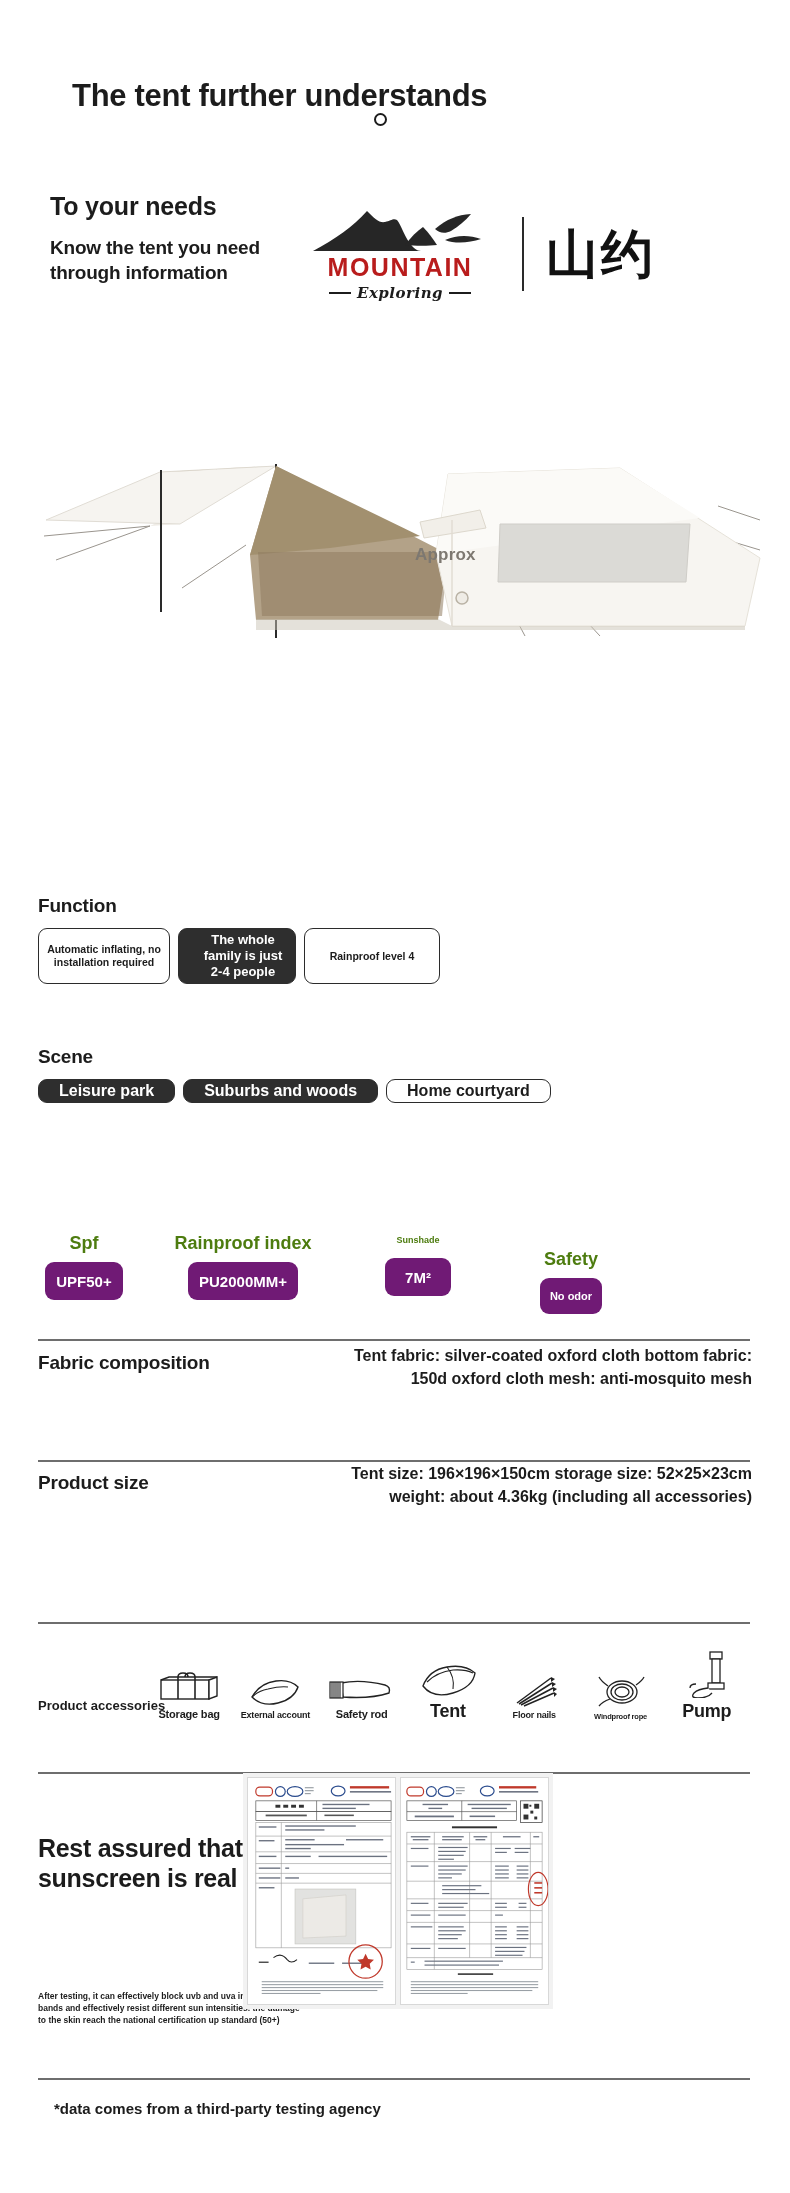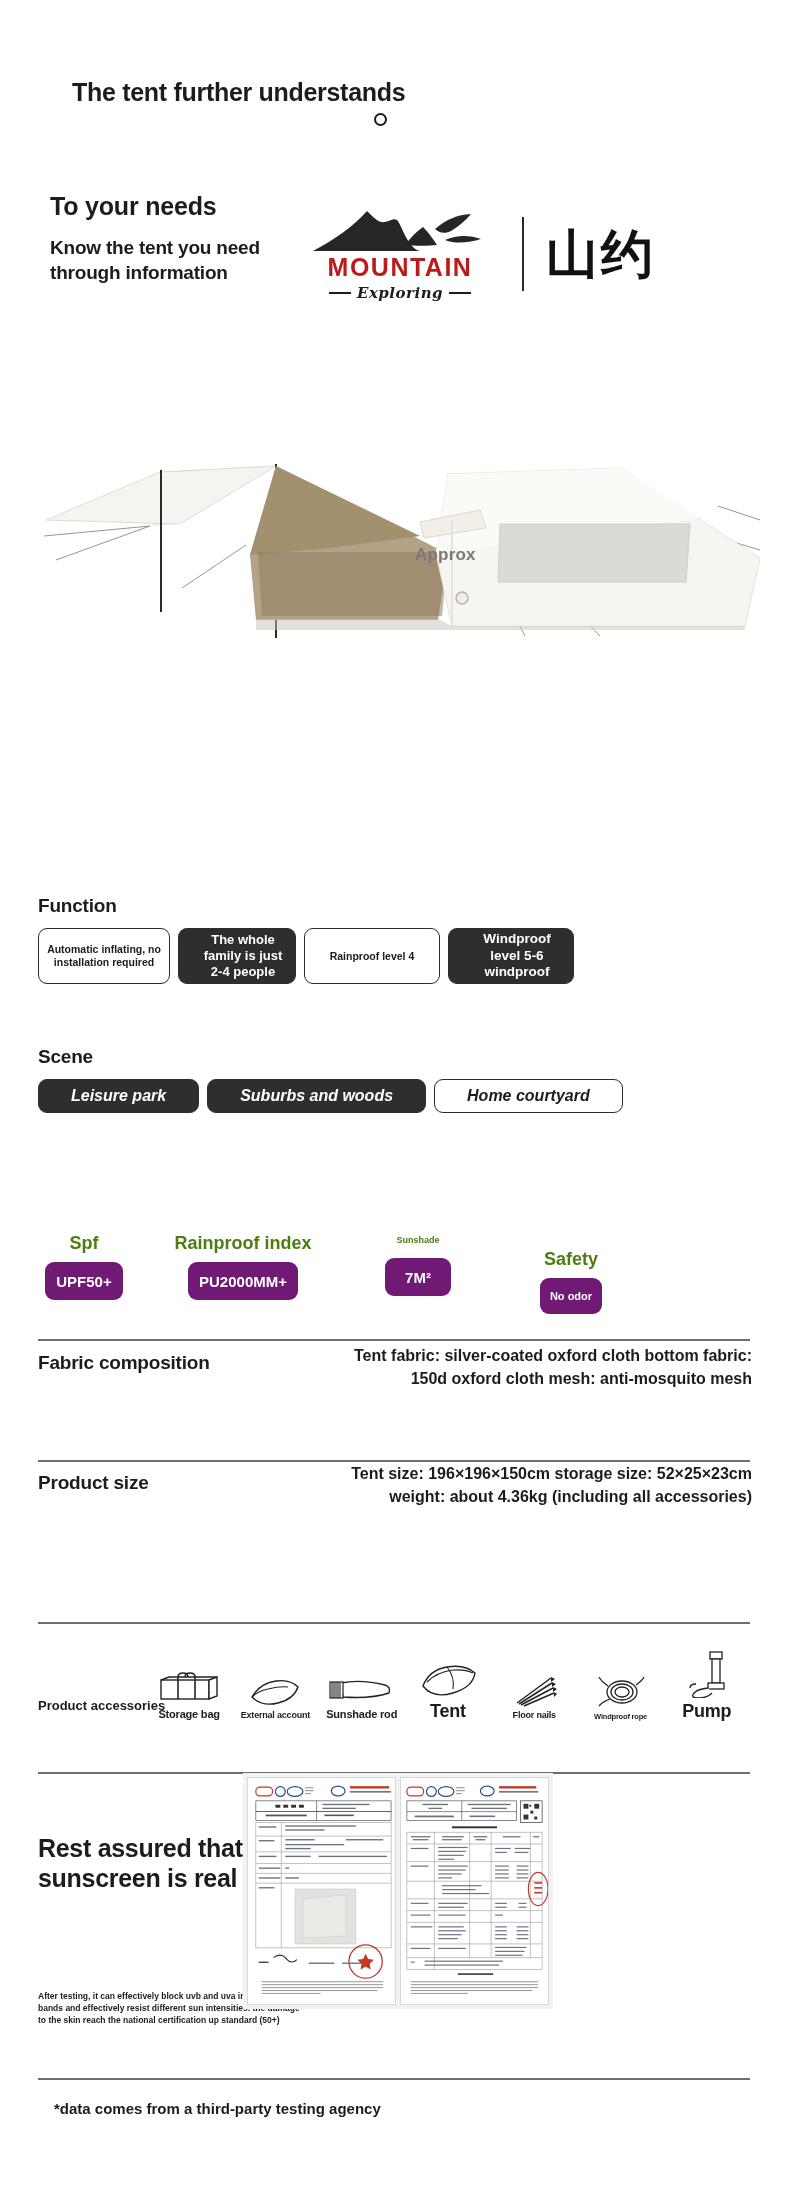--- a/index.html
+++ b/index.html
@@ -8,21 +8,21 @@
     background: #ffffff;
     font-family: "Liberation Sans", sans-serif;
     color: #1f1f1f;
   }
   body { position: relative; width: 790px; height: 2193px; overflow: hidden; }
 
   
   .hero-title {
     position: absolute;
     left: 72px; top: 78px;
-    font-size: 25px;
+    font-size: 31px;
     font-weight: bold;
     letter-spacing: -0.3px;
     color: #1c1c1c;
     white-space: nowrap;
   }
   .hero-circle {
     position: absolute;
     left: 374px; top: 113px;
     width: 13px; height: 13px;
     border: 2.4px solid #1c1c1c;
@@ -101,21 +101,21 @@
   
   #function-row { left: 38px; top: 928px; gap: 8px; }
   #function-row .pill { height: 56px; }
   .f1 { width: 132px; font-size: 10.5px; }
   .f2 { width: 118px; font-size: 13px; }
   .f3 { width: 136px; font-size: 10.5px; }
   .f4 { width: 126px; font-size: 13.5px; }
 
   
   #scene-row { left: 38px; top: 1079px; gap: 8px; }
-  #scene-row .pill { height: 34px; font-size: 16px; padding: 0 32px; font-style: italic; }
+  #scene-row .pill { height: 24px; font-size: 16px; padding: 0 20px; }
 
   
   .stat-row { position: absolute; left: 38px; top: 1233px; width: 714px; }
   .stat { position: absolute; text-align: center; }
   .stat-cap { font-weight: bold; color: #4d7c0f; margin-bottom: 8px; white-space: nowrap; }
   .stat-chip {
     display: inline-flex; align-items: center; justify-content: center;
     background: #701a75; color: #fff; border-radius: 9px;
     font-weight: bold;
   }
@@ -252,21 +252,20 @@
     <path d="M256 179 L438 179 L452 186 L745 186 L745 190 L256 190 Z" fill="#c9c3b6" opacity="0.5"></path>
   </svg>
   <div class="approx-label">Approx</div>
 </div>
 
 <div class="sec-head" style="left:38px; top:895px;">Function</div>
 <div class="pill-row" id="function-row">
   <div class="pill light f1">Automatic inflating, no installation required</div>
   <div class="pill dark  f2">The whole family is just 2-4 people</div>
   <div class="pill light f3">Rainproof level 4</div>
-  <div class="pill dark  f4">Windproof level 5-6 windproof</div>
 </div>
 
 <div class="sec-head" style="left:38px; top:1046px;">Scene</div>
 <div class="pill-row" id="scene-row">
   <div class="pill dark">Leisure park</div>
   <div class="pill dark">Suburbs and woods</div>
   <div class="pill light">Home courtyard</div>
 </div>
 
 <div class="stat-row">
@@ -337,21 +336,21 @@
         <rect x="3" y="7" width="13" height="16" fill="#fff" stroke="#222" stroke-width="1.2"></rect>
         <g stroke="#222" stroke-width="1.1">
           <line x1="5" y1="7" x2="5" y2="23"></line>
             <line x1="7" y1="7" x2="7" y2="23"></line>
           <line x1="9" y1="7" x2="9" y2="23"></line>
             <line x1="11" y1="7" x2="11" y2="23"></line>
           <line x1="13" y1="7" x2="13" y2="23"></line>
         </g>
       </svg>
     </div>
-    <div class="acc-name m">Sunshade rod</div>
+    <div class="acc-name m">Safety rod</div>
   </div>
 
   <div class="acc-item">
     <div class="acc-icon">
       <svg width="62" height="34" viewBox="0 0 62 34">
         <path d="M6 22 q6 -16 24 -19 q18 -3 28 6 q-2 14 -22 20 q-20 6 -30 -7 Z" fill="#fff" stroke="#222" stroke-width="1.4"></path>
         <path d="M10 18 q10 -10 26 -12 q12 -1 20 3" fill="none" stroke="#222" stroke-width="1.2"></path>
         <path d="M30 3 q8 10 6 22" fill="none" stroke="#222" stroke-width="1.1"></path>
       </svg>
     </div>

